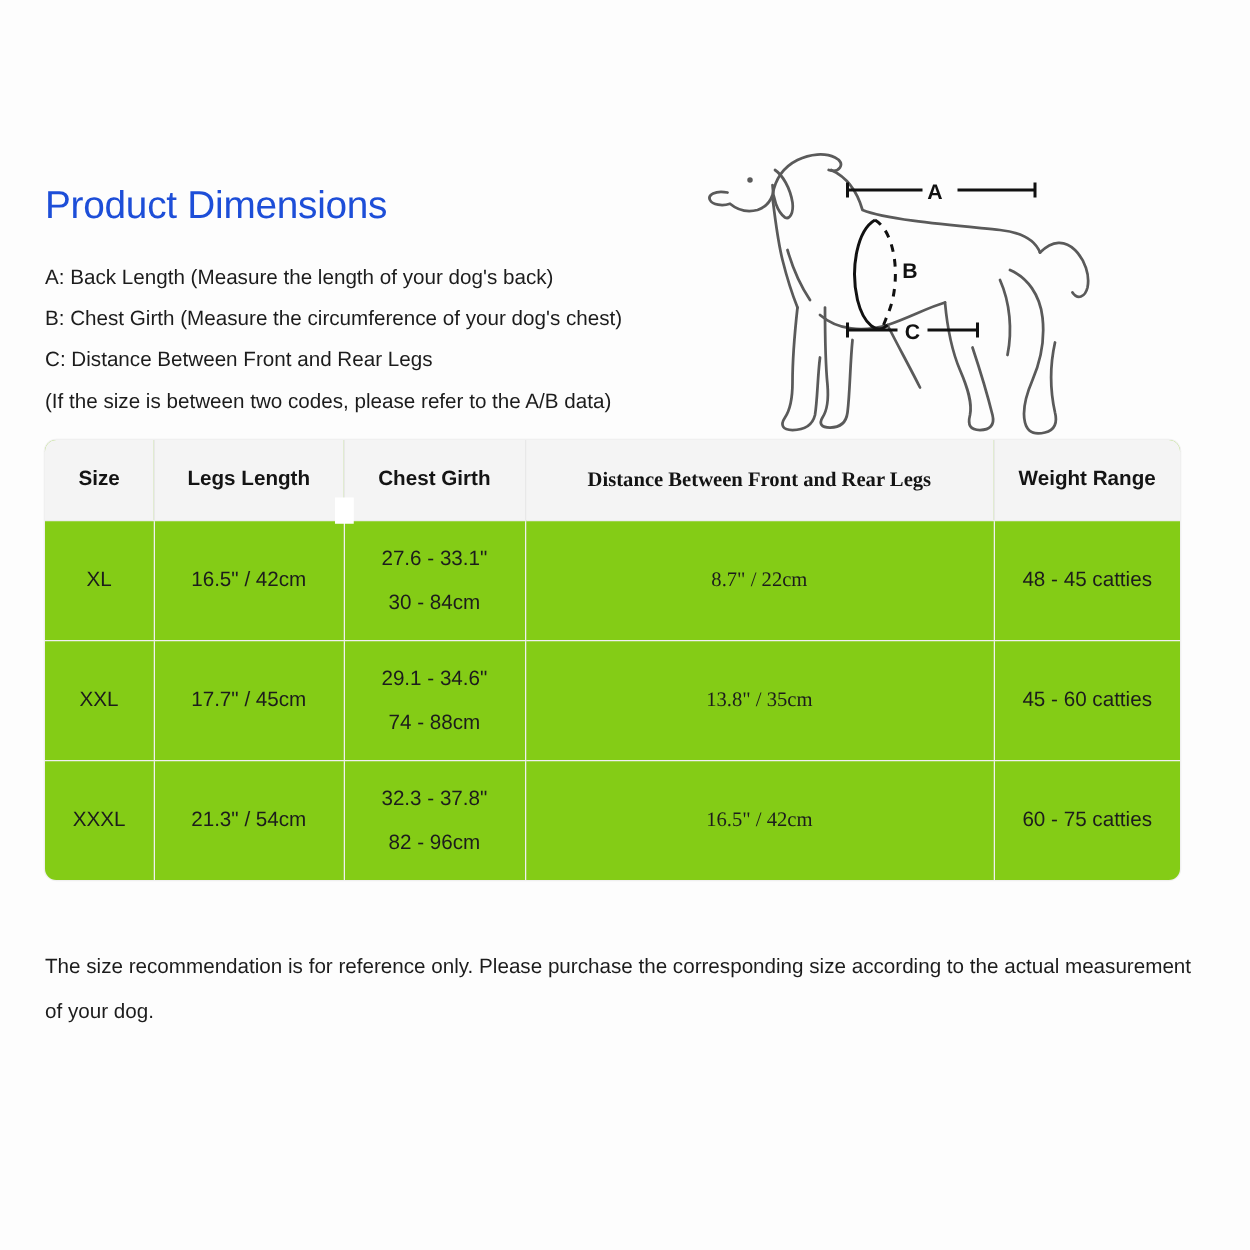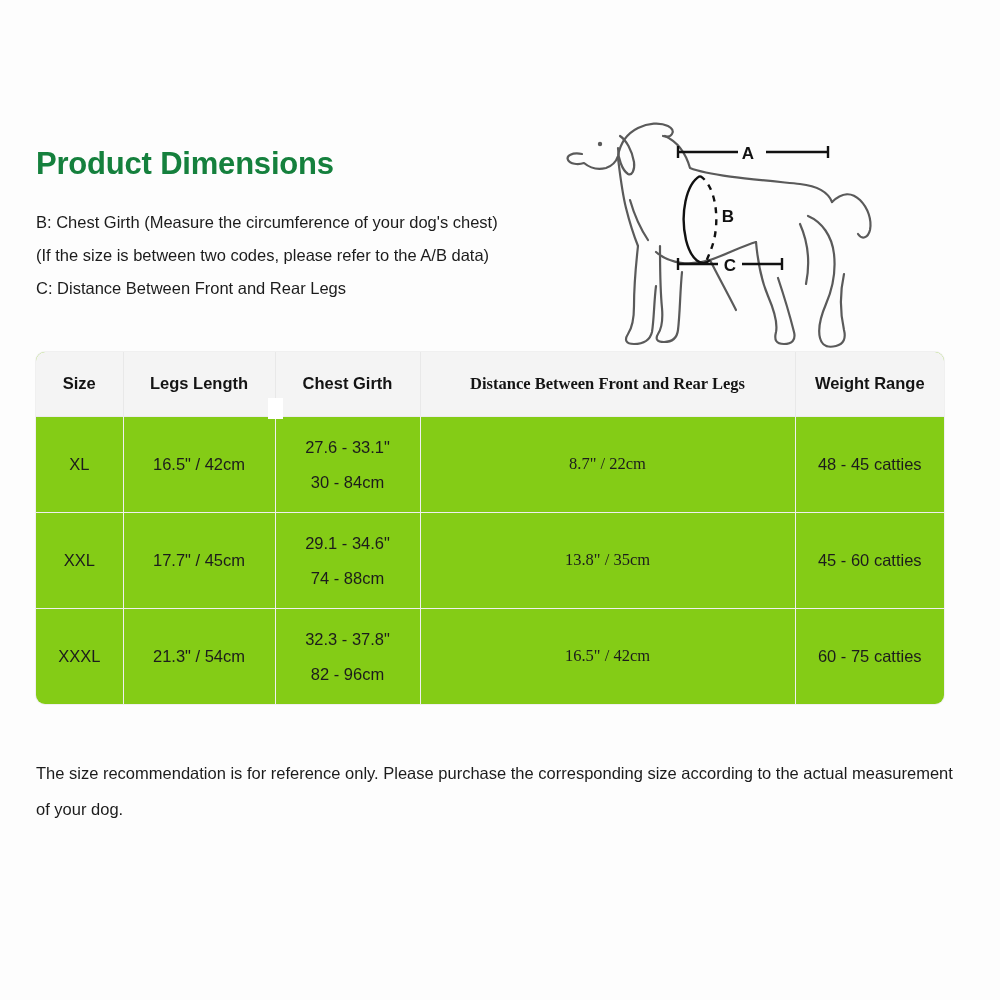--- a/index.html
+++ b/index.html
@@ -18,23 +18,23 @@
     height: 1000px;
     background: #fdfdfd;
   }
 
   
   .page-title {
     position: absolute;
     left: 36px;
     top: 146px;
     font-size: 31px;
-    font-weight: 700;
+    font-weight: 400;
     letter-spacing: -0.2px;
-    color: #15803d;
+    color: #1d4ed8;
     white-space: nowrap;
   }
 
   
   .desc-list {
     position: absolute;
     left: 36px;
     top: 206px;
     width: 560px;
   }
@@ -134,23 +134,24 @@
   }
 </style>
 </head>
 <body>
 
 <div id="page">
 
   <h1 class="page-title">Product Dimensions</h1>
 
   <div class="desc-list">
+    <div class="desc-line">A: Back Length (Measure the length of your dog's back)</div>
     <div class="desc-line faded-tail">B: Chest Girth (Measure the circumference of your dog's chest)</div>
+    <div class="desc-line">C: Distance Between Front and Rear Legs</div>
     <div class="desc-line">(If the size is between two codes, please refer to the A/B data)</div>
-    <div class="desc-line">C: Distance Between Front and Rear Legs</div>
   </div>
 
   <div class="dog-figure">
     <svg viewBox="0 0 330 270" xmlns="http://www.w3.org/2000/svg">
       <g fill="none" stroke="#5a5a5a" stroke-width="2.2" stroke-linecap="round" stroke-linejoin="round">
 
         <path d="M22 58 C12 56 6 60 8 64 C10 68 18 69 24 67
                  C30 72 38 74 46 72
                  C52 70 56 66 58 60
                  C60 48 66 38 78 32

